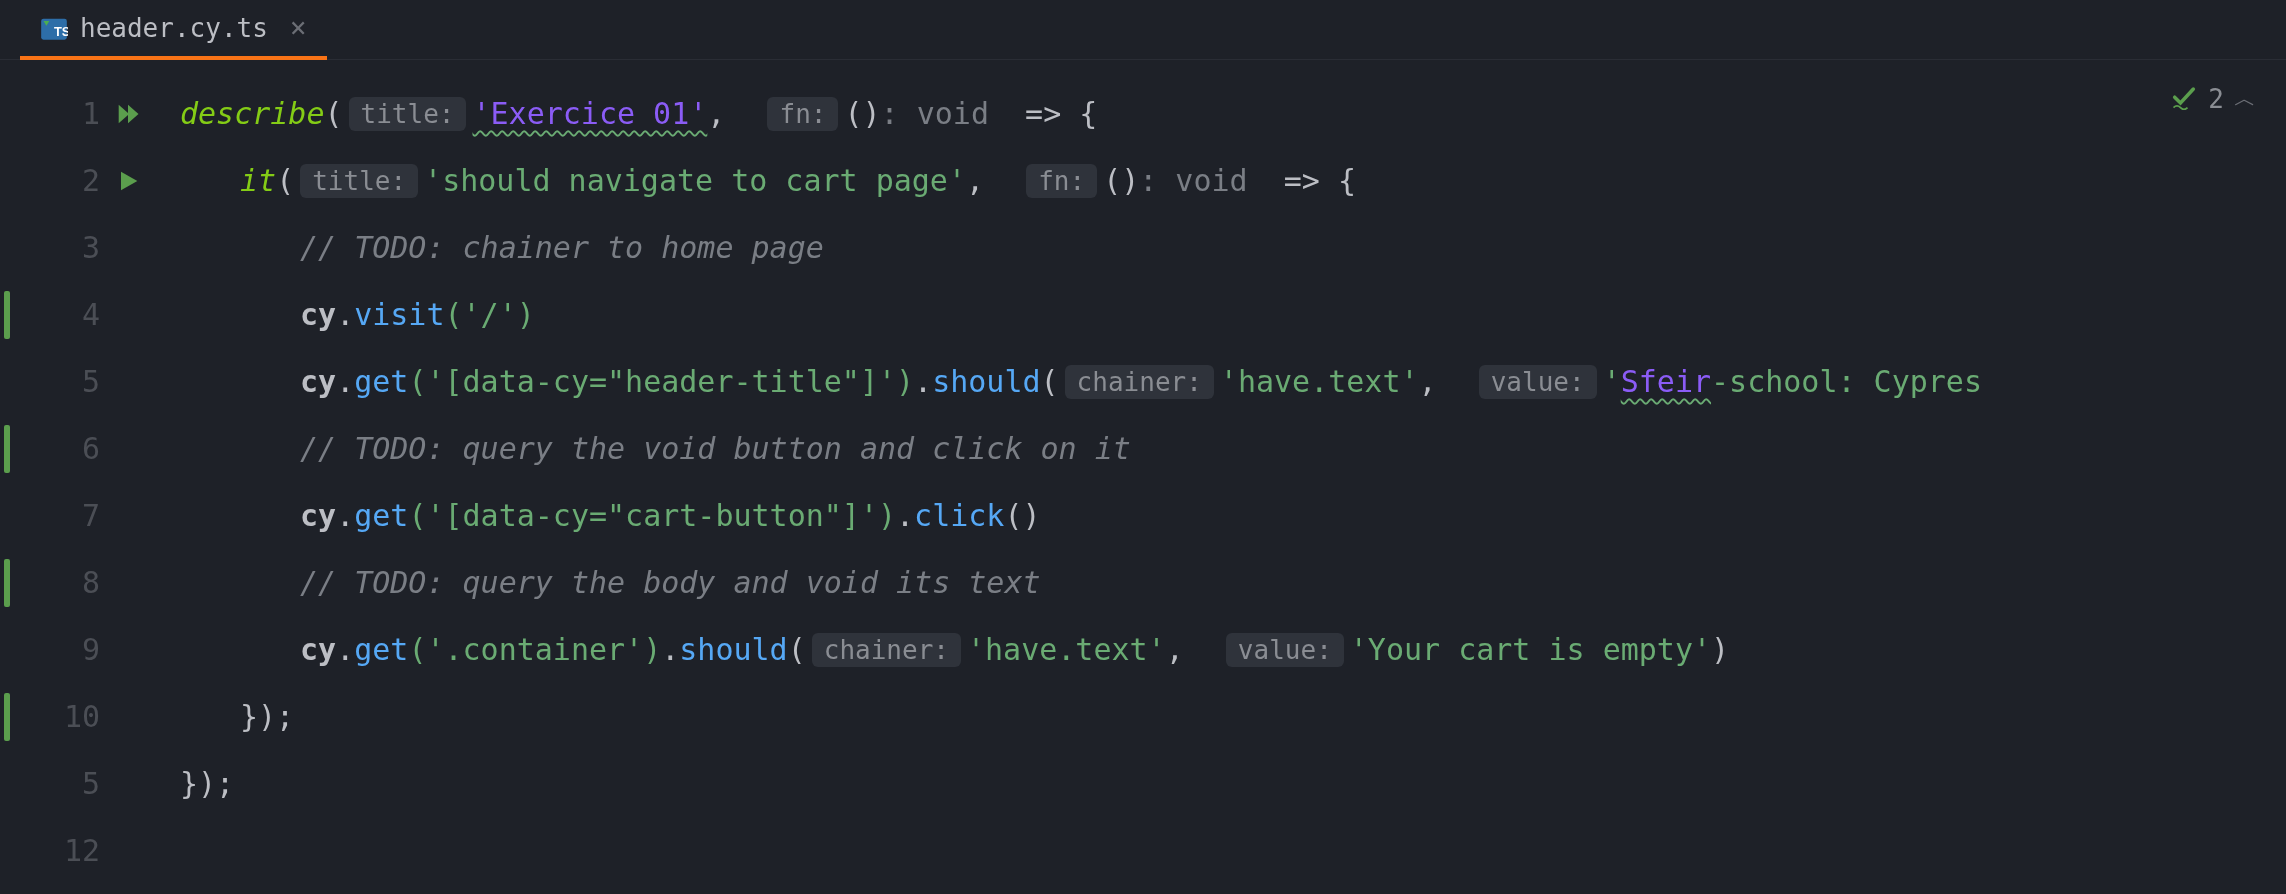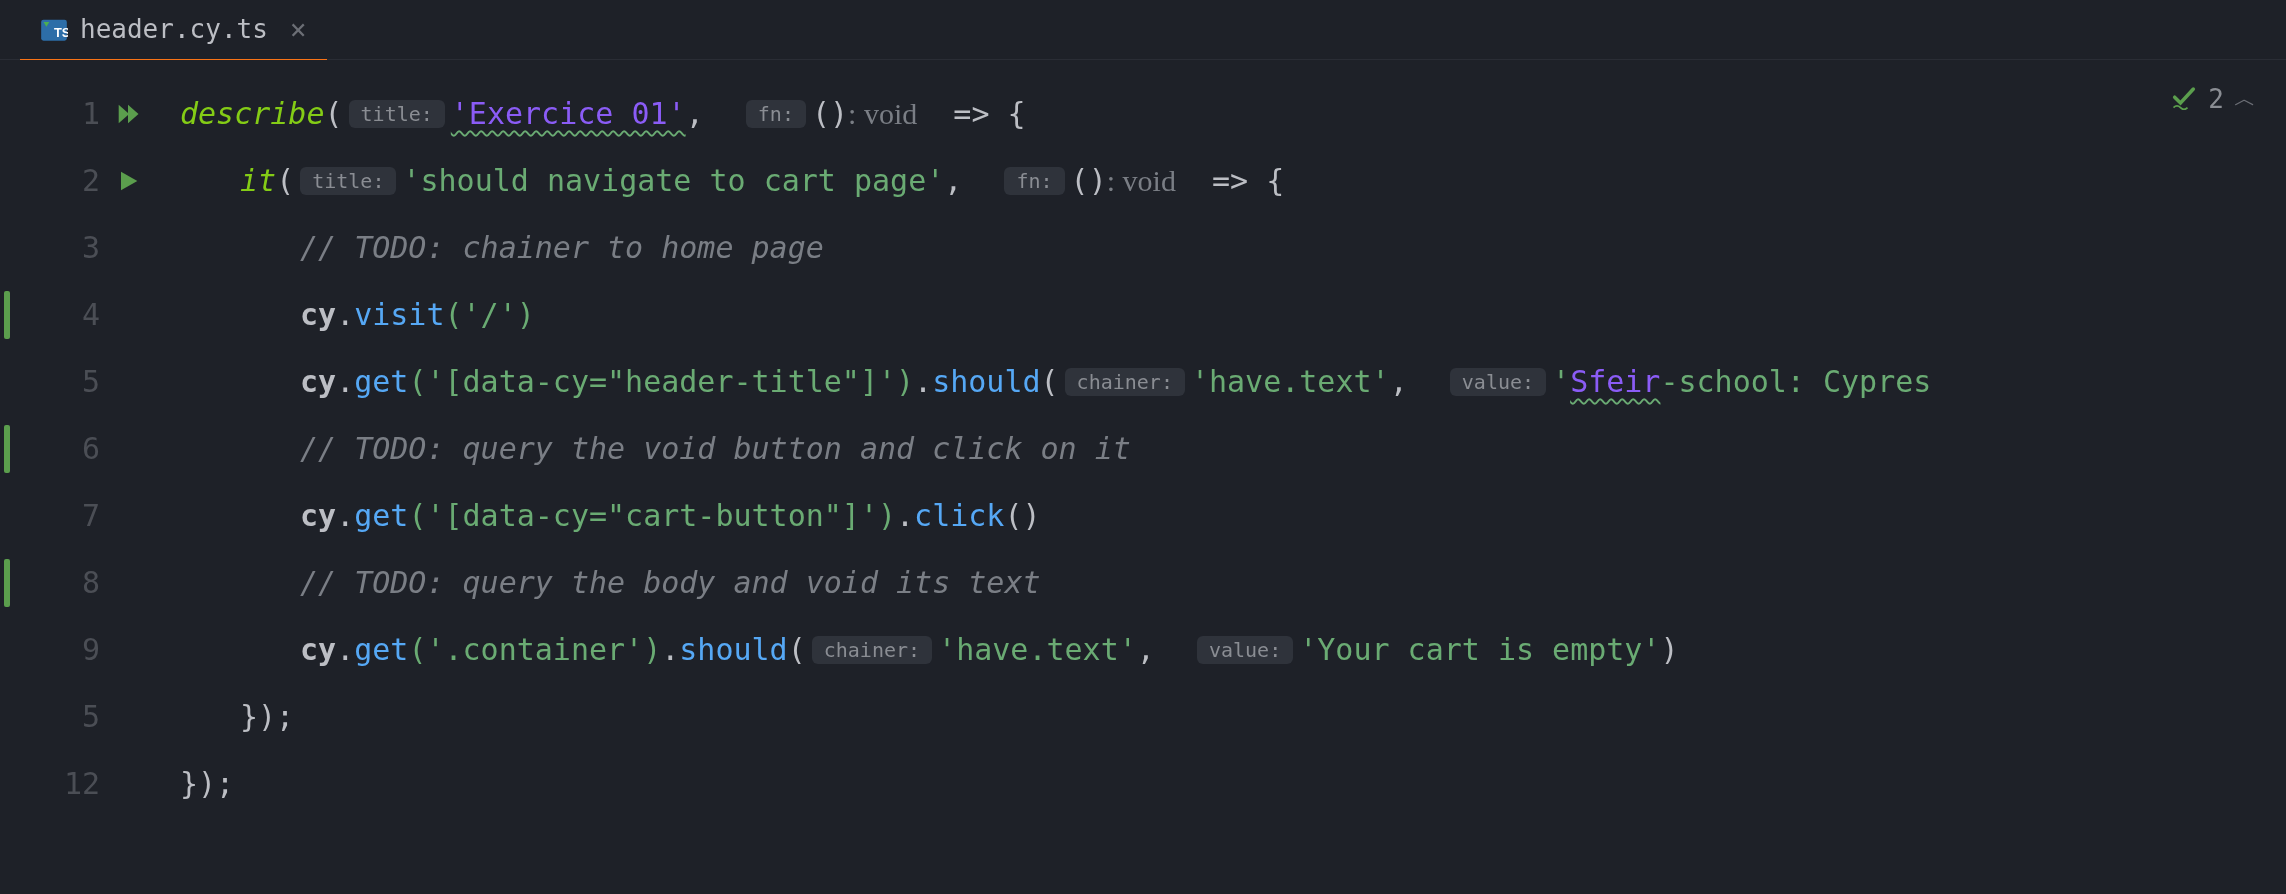--- a/index.html
+++ b/index.html
@@ -13,21 +13,21 @@
     border-bottom: 1px solid #2a2d35;
     padding-left: 20px;
   }
   .tab {
     display: flex;
     align-items: center;
     gap: 12px;
     padding: 0 20px;
     height: 60px;
     background: #1e2128;
-    border-bottom: 1px solid #f97316;
+    border-bottom: 4px solid #f97316;
     color: #bcbec4;
     font-size: 26px;
     position: relative;
   }
   .tab-icon {
     display: inline-flex;
     align-items: center;
     justify-content: center;
     width: 28px;
     height: 28px;
@@ -99,27 +99,27 @@
     position: relative;
   }
 
   
   .kw { color: #84cc16; font-style: italic; }
   .method { color: #56a8f5; }                       
   .punct { color: #bcbec4; }
   .str { color: #6aab73; }                          
   .str-u { color: #8b5cf6; text-decoration: underline wavy #6aab73; text-decoration-thickness: 2px; text-underline-offset: 6px;}
   .comment { color: #7a7e85; font-style: italic; }
-  .type { color: #7a7e85; font-family: Liberation Serif, serif; }
+  .type { color: #7a7e85; }
   .hint {
     background: #2f333b;
     color: #8a8d93;
     border-radius: 6px;
     padding: 2px 12px;
-    font-size: 20px;
+    font-size: 26px;
     font-style: normal;
     margin: 0 6px;
   }
   .cy { color: #bcbec4; font-weight: bold; }
   .arrow { color: #bcbec4; }
 
   .problems-widget {
     position: absolute;
     top: 22px;
     right: 30px;
@@ -203,20 +203,25 @@
     <div class="gutter-row">
       <span class="change-marker"></span>
       <span class="line-num">8</span>
       <span class="run-icon"></span>
     </div>
     <div class="gutter-row">
       <span class="line-num">9</span>
       <span class="run-icon"></span>
     </div>
     <div class="gutter-row">
+      <span class="change-marker"></span>
+      <span class="line-num">10</span>
+      <span class="run-icon"></span>
+    </div>
+    <div class="gutter-row">
       <span class="line-num">5</span>
       <span class="run-icon"></span>
     </div>
     <div class="gutter-row">
       <span class="line-num">12</span>
       <span class="run-icon"></span>
     </div>
   </div>
 
   <div class="code">

